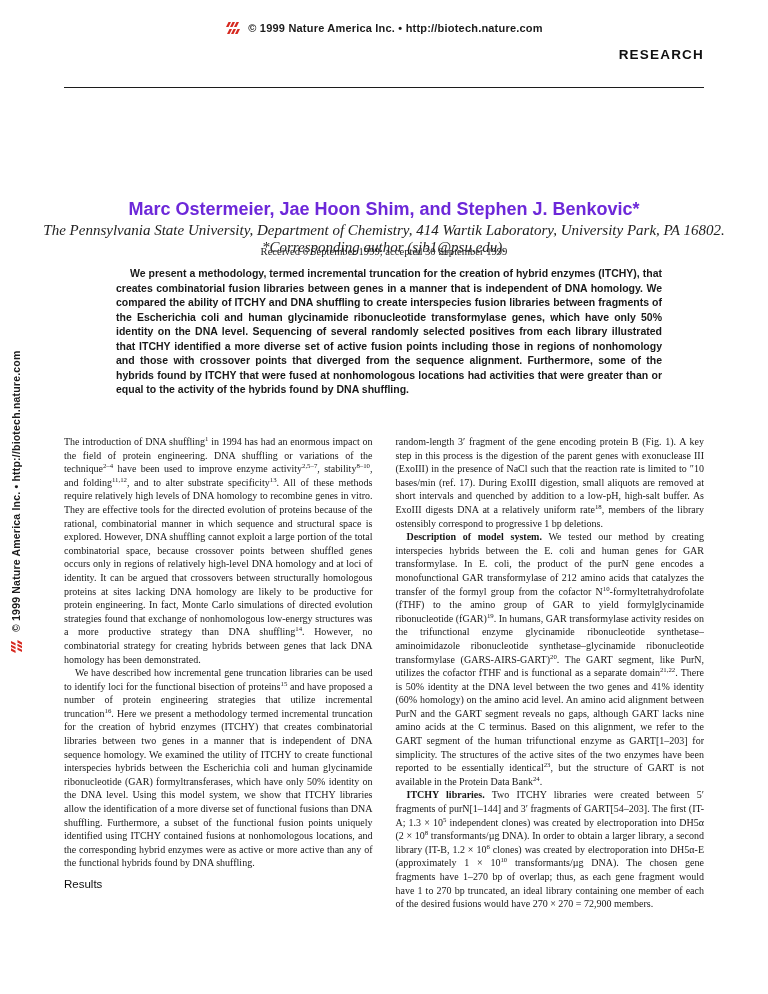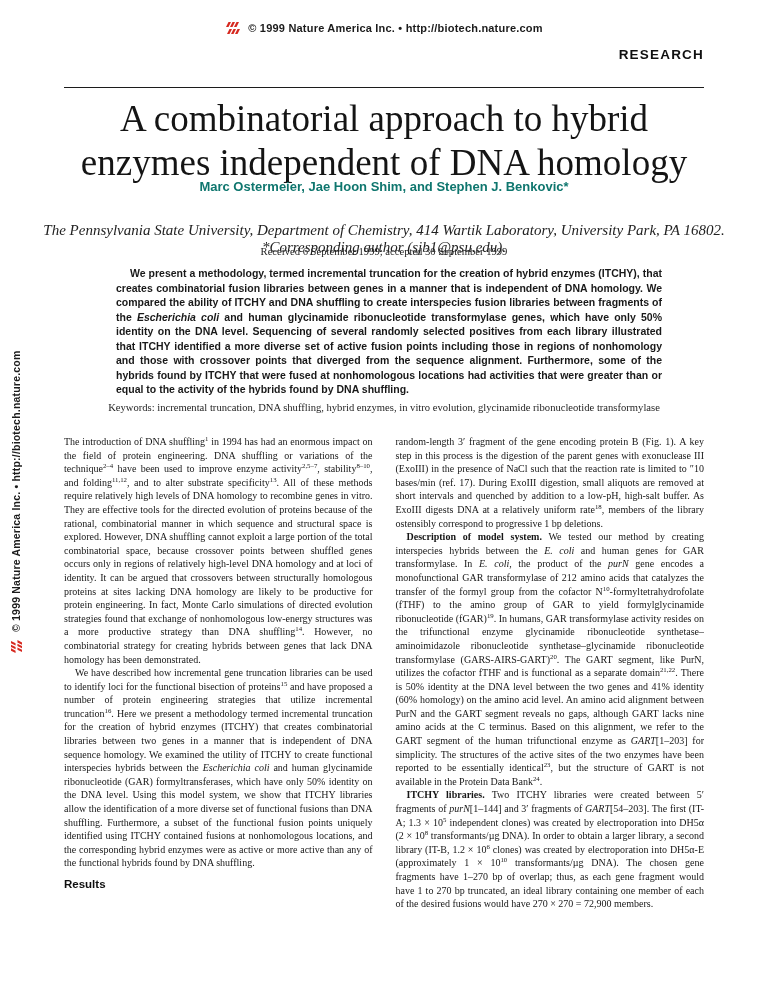--- a/index.html
+++ b/index.html
@@ -11,46 +11,46 @@
            align-items:center;gap:7px;}
   .top-copy{font-family:"Liberation Sans",sans-serif;font-weight:bold;font-size:11px;
             color:#1b1b1b;letter-spacing:.2px;}
   .research{position:absolute;top:47px;right:64px;font-family:"Liberation Sans",sans-serif;
             font-weight:bold;font-size:13.5px;letter-spacing:1.2px;color:#101010;}
   .rule{position:absolute;top:87px;left:64px;width:640px;border-top:1.6px solid #1c1c1c;}
 
   
   .title{position:absolute;top:97px;left:34px;width:700px;text-align:center;
          font-family:"Liberation Serif",serif;font-size:37px;line-height:44px;color:#141414;}
-  .authors{position:absolute;top:179px;left:64px;width:640px;text-align:center;
-           font-family:"Liberation Sans",sans-serif;font-weight:bold;font-size:13px;color:#0f766e;}
+  .authors{position:absolute;top:199px;left:64px;width:640px;text-align:center;
+           font-family:"Liberation Sans",sans-serif;font-weight:bold;font-size:18px;color:#6d28d9;}
   .affiliation{position:absolute;top:222px;left:40px;width:688px;text-align:center;
                font-style:italic;font-size:15px;color:#222;}
   .received{position:absolute;top:246px;left:64px;width:640px;text-align:center;
             font-size:10.6px;color:#222;}
 
   
   .abstract{position:absolute;top:266px;left:116px;width:546px;
             font-family:"Liberation Sans",sans-serif;font-weight:bold;font-size:10.5px;
             line-height:14.5px;text-align:justify;text-indent:14px;color:#191919;
             hyphens:auto;-webkit-hyphens:auto;}
   .keywords{position:absolute;top:402px;left:54px;width:660px;text-align:center;
             font-size:10.6px;color:#1d1d1d;}
 
   
   .columns{position:absolute;top:435px;left:64px;width:640px;height:518px;display:flex;
            gap:23px;overflow:hidden;}
   .col{flex:1;font-size:10px;line-height:13.6px;text-align:justify;color:#161616;
        hyphens:auto;-webkit-hyphens:auto;}
   .col p{margin:0;}
   .col p.indent{text-indent:11px;}
-  .body-heading{font-family:"Liberation Sans",sans-serif;font-weight:bold;font-size:11.5px;
+  .body-heading{font-family:"Liberation Sans",sans-serif;font-weight:normal;font-size:11.5px;
                 margin:8px 0 3px;color:#0f0f0f;}
   .rt-sup{font-size:68%;vertical-align:super;line-height:0;}
-  .rt-i{font-style:italic;}
+  .rt-i{}
   .rt-b{font-weight:bold;}
 
   
   .footer{position:absolute;top:956px;left:64px;width:640px;display:flex;
           justify-content:space-between;align-items:baseline;
           font-family:"Liberation Sans",sans-serif;font-size:9.3px;color:#222;}
   .f-left{display:flex;align-items:center;}
   .f-journal{font-weight:bold;letter-spacing:.2px;color:#111;}
   .f-issue{margin-left:12px;color:#333;}
   .f-url{margin-left:9px;font-style:italic;font-size:13px;color:#555;}
@@ -81,30 +81,25 @@
         <polygon points="2,12 4.5,7 7,7 4.5,12"></polygon>
       <polygon points="6,12 8.5,7 11,7 8.5,12"></polygon>
         <polygon points="10,12 12.5,7 15,7 12.5,12"></polygon>
     </svg>
     <span class="top-copy">© 1999 Nature America Inc. • http://biotech.nature.com</span>
   </div>
 
   <div class="research">RESEARCH</div>
   <div class="rule"></div>
 
-  <div class="title">
-    <div>A combinatorial approach to hybrid</div>
-    <div>enzymes independent of DNA homology</div>
-  </div>
   <div class="authors">Marc Ostermeier, Jae Hoon Shim, and Stephen J. Benkovic*</div>
   <div class="affiliation">The Pennsylvania State University, Department of Chemistry, 414 Wartik Laboratory, University Park, PA 16802. *Corresponding author (sjb1@psu.edu).</div>
   <div class="received">Received 6 September 1999; accepted 30 September 1999</div>
 
   <div class="abstract"><span>We present a methodology, termed incremental truncation for the creation of hybrid enzymes (ITCHY), that creates combinatorial fusion libraries between genes in a manner that is independent of DNA homology. We compared the ability of ITCHY and DNA shuffling to create interspecies fusion libraries between fragments of the </span><span class="rt-i">Escherichia coli</span><span> and human glycinamide ribonucleotide transformylase genes, which have only 50% identity on the DNA level. Sequencing of several randomly selected positives from each library illustrated that ITCHY identified a more diverse set of active fusion points including those in regions of nonhomology and those with crossover points that diverged from the sequence alignment. Furthermore, some of the hybrids found by ITCHY that were fused at nonhomologous locations had activities that were greater than or equal to the activity of the hybrids found by DNA shuffling.</span></div>
-  <div class="keywords">Keywords: incremental truncation, DNA shuffling, hybrid enzymes, in vitro evolution, glycinamide ribonucleotide transformylase</div>
 
   <div class="columns">
     <div class="col">
         <p class="body-para"><span>The introduction of DNA shuffling</span><span class="rt-sup">1</span><span> in 1994 has had an enormous impact on the field of protein engineering. DNA shuffling or variations of the technique</span><span class="rt-sup">2–4</span><span> have been used to improve enzyme activity</span><span class="rt-sup">2,5–7</span><span>, stability</span><span class="rt-sup">8–10</span><span>, and folding</span><span class="rt-sup">11,12</span><span>, and to alter substrate specificity</span><span class="rt-sup">13</span><span>. All of these methods require relatively high levels of DNA homology to recombine genes in vitro. They are effective tools for the directed evolution of proteins because of the rational, combinatorial manner in which sequence and structural space is explored. However, DNA shuffling cannot exploit a large portion of the total combinatorial space, because crossover points between shuffled genes occurs only in regions of relatively high-level DNA homology and at loci of identity. It can be argued that crossovers between structurally homologous proteins at sites lacking DNA homology are likely to be productive for protein engineering. In fact, Monte Carlo simulations of directed evolution strategies found that exchange of nonhomologous low-energy structures was a more productive strategy than DNA shuffling</span><span class="rt-sup">14</span><span>. However, no combinatorial strategy for creating hybrids between genes that lack DNA homology has been demonstrated.</span></p>
         <p class="body-para indent"><span>We have described how incremental gene truncation libraries can be used to identify loci for the functional bisection of proteins</span><span class="rt-sup">15</span><span> and have proposed a number of protein engineering strategies that utilize incremental truncation</span><span class="rt-sup">16</span><span>. Here we present a methodology termed incremental truncation for the creation of hybrid enzymes (ITCHY) that creates combinatorial libraries between two genes in a manner that is independent of DNA sequence homology. We examined the utility of ITCHY to create functional interspecies hybrids between the </span><span class="rt-i">Escherichia coli</span><span> and human glycinamide ribonucleotide (GAR) formyltransferases, which have only 50% identity on the DNA level. Using this model system, we show that ITCHY libraries allow the identification of a more diverse set of functional fusions than DNA shuffling. Furthermore, a subset of the functional fusion points uniquely identified using ITCHY contained fusions at nonhomologous locations, and the corresponding hybrid enzymes were as active or more active than any of the functional hybrids found by DNA shuffling.</span></p>
         <div class="body-heading">Results</div>
       </div>
     <div class="col">
         <p class="body-para"><span>random-length 3′ fragment of the gene encoding protein B (Fig. 1). A key step in this process is the digestion of the parent genes with exonuclease III (ExoIII) in the presence of NaCl such that the reaction rate is limited to ″10 bases/min (ref. 17). During ExoIII digestion, small aliquots are removed at short intervals and quenched by addition to a low-pH, high-salt buffer. As ExoIII digests DNA at a relatively uniform rate</span><span class="rt-sup">18</span><span>, members of the library ostensibly correspond to progressive 1 bp deletions.</span></p>
         <p class="body-para indent"><span class="rt-b">Description of model system.</span><span> We tested our method by creating interspecies hybrids between the </span><span class="rt-i">E. coli</span><span> and human genes for GAR transformylase. In </span><span class="rt-i">E. coli</span><span>, the product of the </span><span class="rt-i">purN</span><span> gene encodes a monofunctional GAR transformylase of 212 amino acids that catalyzes the transfer of the formyl group from the cofactor N</span><span class="rt-sup">10</span><span>-formyltetrahydrofolate (fTHF) to the amino group of GAR to yield formylglycinamide ribonucleotide (fGAR)</span><span class="rt-sup">19</span><span>. In humans, GAR transformylase activity resides on the trifunctional enzyme glycinamide ribonucleotide synthetase–aminoimidazole ribonucleotide synthetase–glycinamide ribonucleotide transformylase (GARS-AIRS-GART)</span><span class="rt-sup">20</span><span>. The GART segment, like PurN, utilizes the cofactor fTHF and is functional as a separate domain</span><span class="rt-sup">21,22</span><span>. There is 50% identity at the DNA level between the two genes and 41% identity (60% homology) on the amino acid level. An amino acid alignment between PurN and the GART segment reveals no gaps, although GART lacks nine amino acids at the C terminus. Based on this alignment, we refer to the GART segment of the human trifunctional enzyme as </span><span class="rt-i">GART</span><span>[1–203] for simplicity. The structures of the active sites of the two enzymes have been reported to be essentially identical</span><span class="rt-sup">23</span><span>, but the structure of GART is not available in the Protein Data Bank</span><span class="rt-sup">24</span><span>.</span></p>

